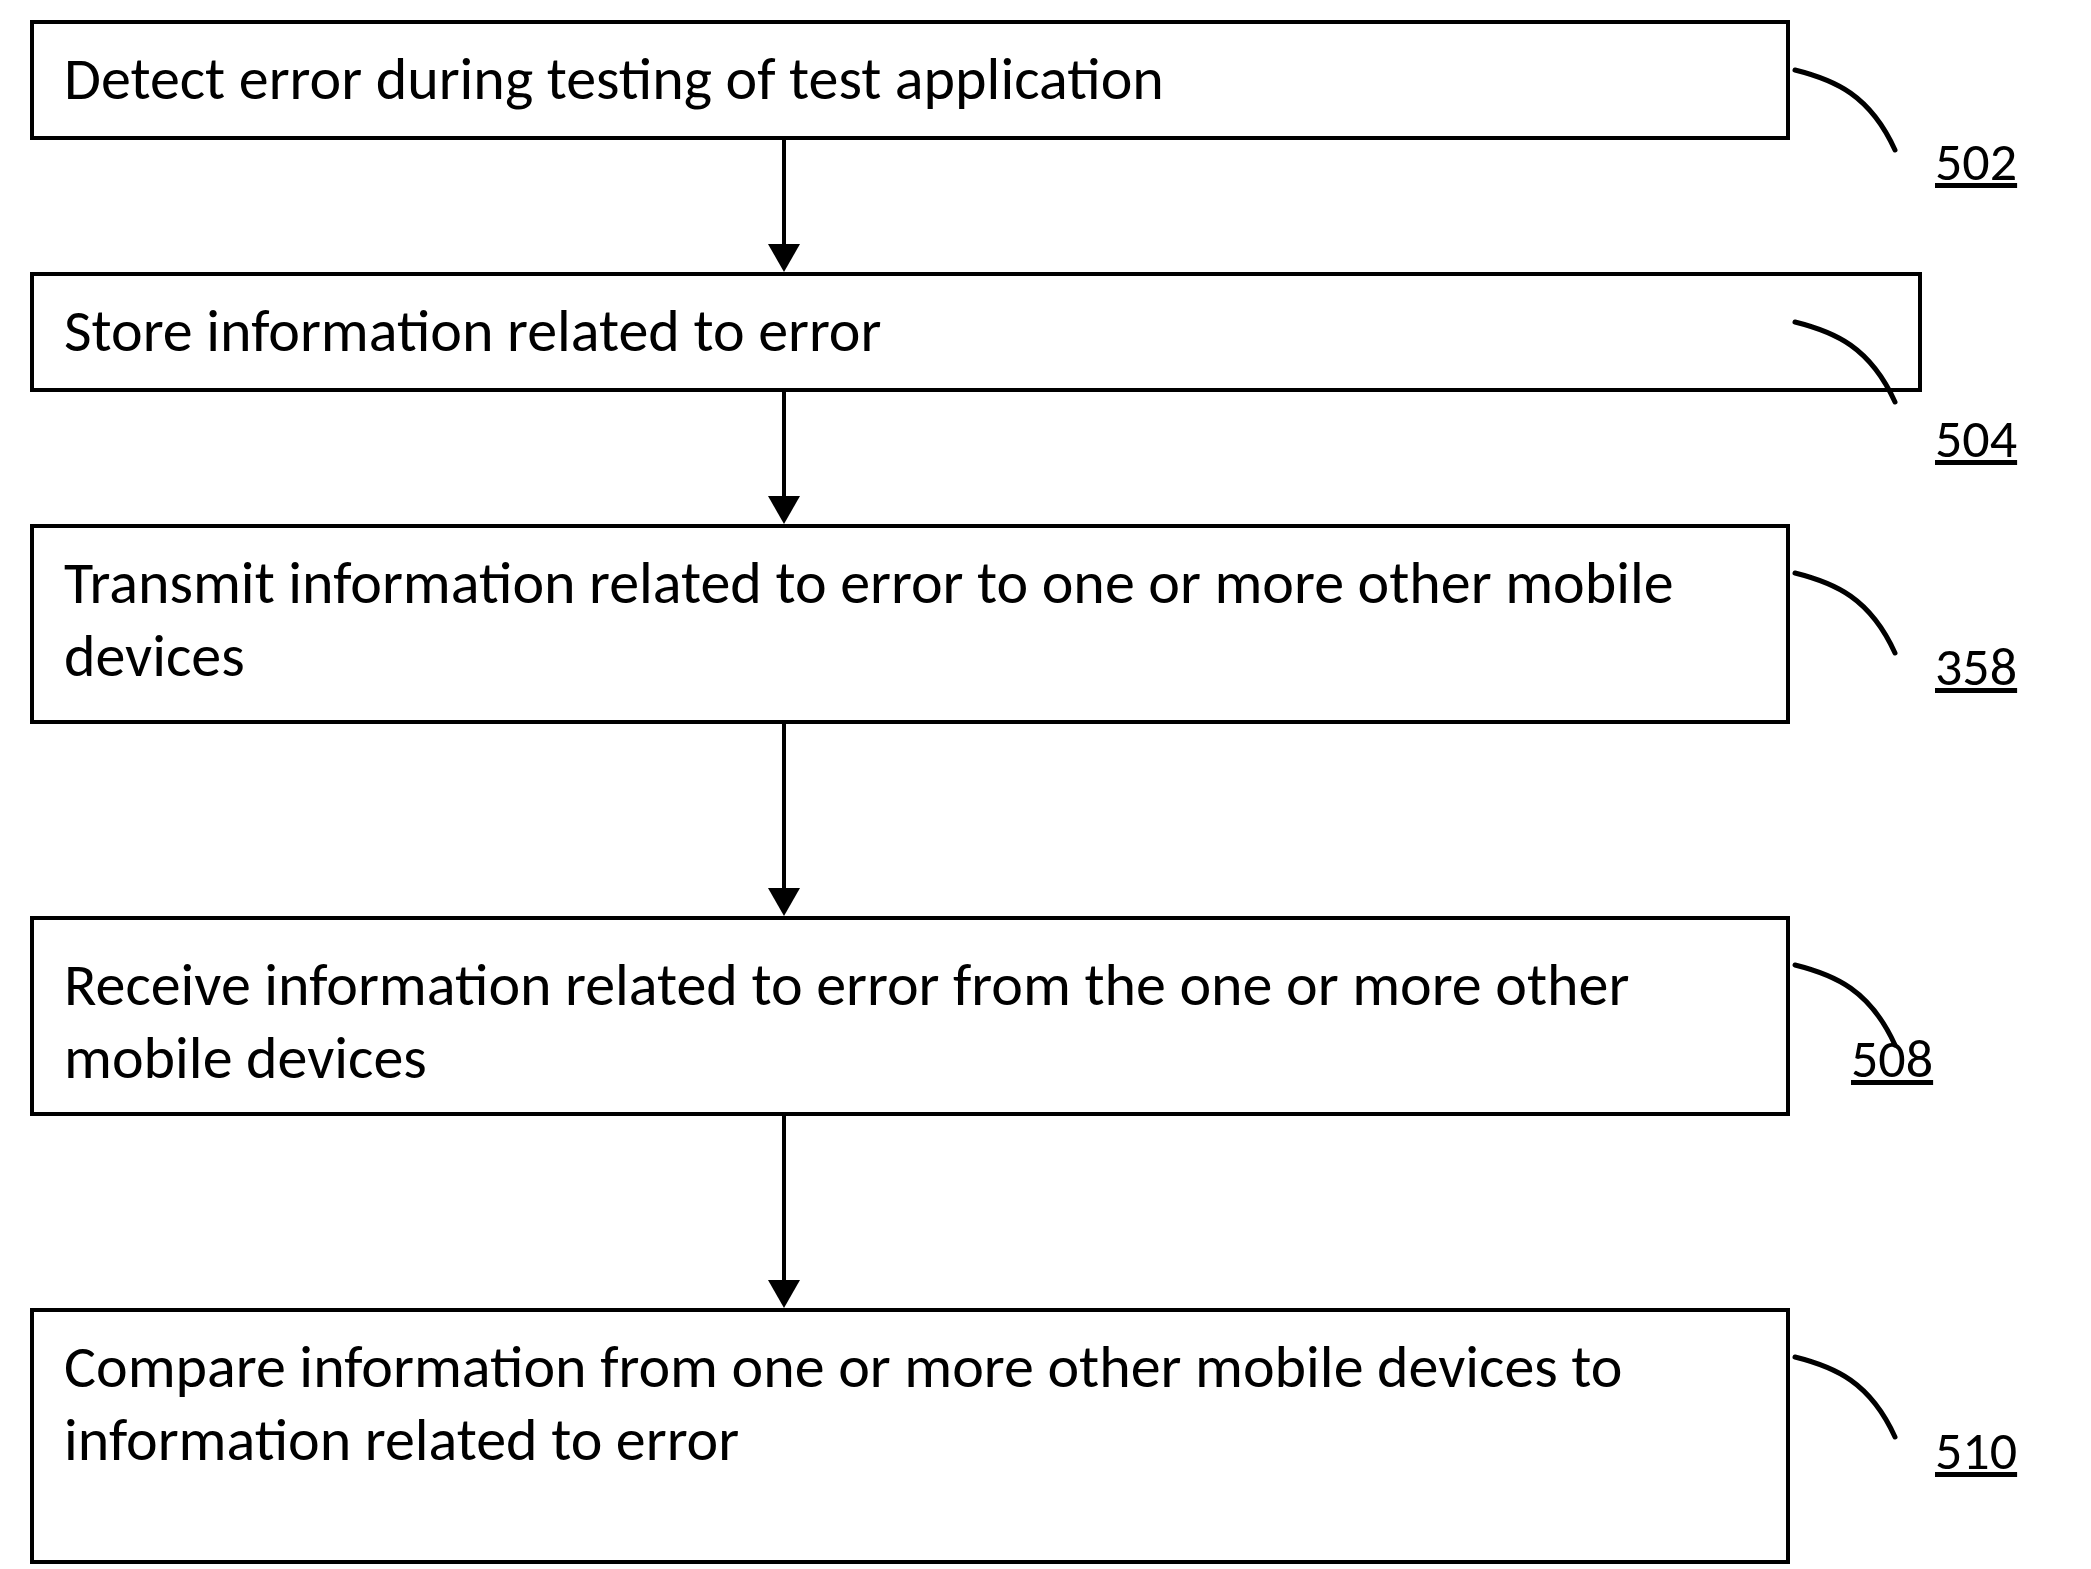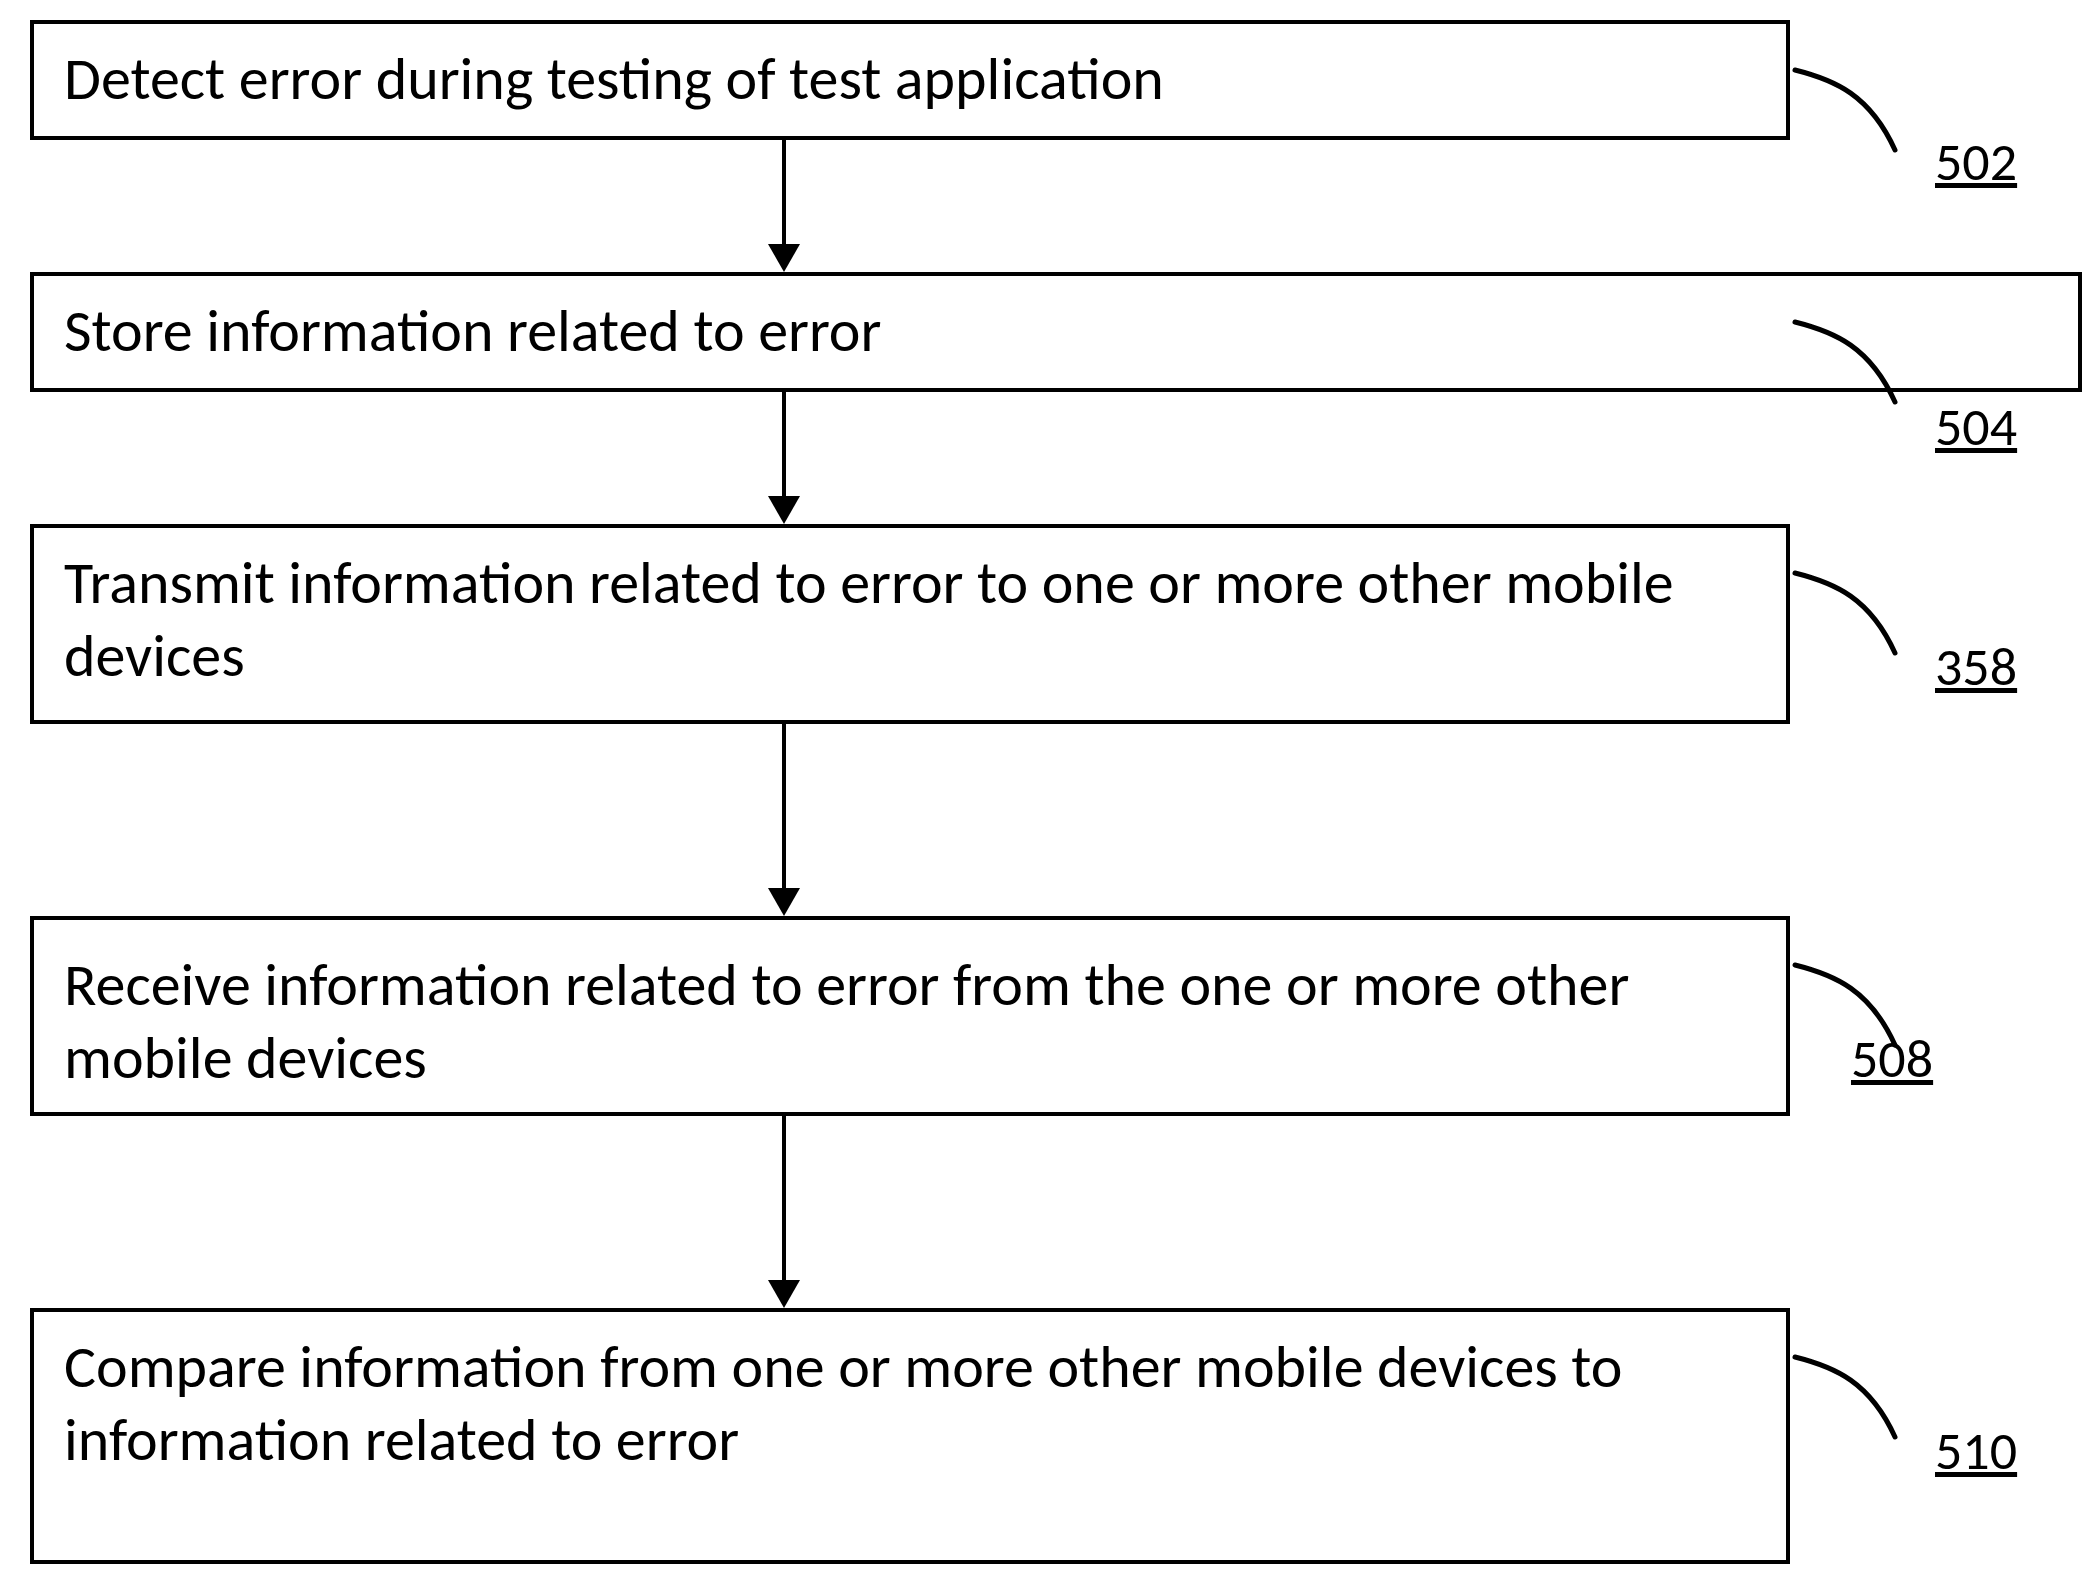--- a/index.html
+++ b/index.html
@@ -57,27 +57,27 @@
     <span>Detect error during testing of test application</span>
   </div>
   <svg class="callout" style="left:1790px; top:45px; width:130px; height:120px;" viewBox="0 0 130 120">
     <path d="M5 25 C 45 35, 80 50, 105 105" stroke="#000" stroke-width="5" fill="none" stroke-linecap="round"></path>
   </svg>
   <div class="label" style="left:1935px; top:135px;">502</div>
 
   <div class="arrow-line" style="left:782px; top:140px; width:4px; height:110px;"></div>
   <div class="arrow-head" style="left:768px; top:244px; border-left:16px solid transparent; border-right:16px solid transparent; border-top:28px solid #000;"></div>
 
-  <div class="step-box" style="left:30px; top:272px; width:2052px; height:120px;text-align:right;">
+  <div class="step-box" style="left:30px; top:272px; width:1892px; height:120px;text-align:right;">
     <span>Store information related to error</span>
   </div>
   <svg class="callout" style="left:1790px; top:297px; width:130px; height:120px;" viewBox="0 0 130 120">
     <path d="M5 25 C 45 35, 80 50, 105 105" stroke="#000" stroke-width="5" fill="none" stroke-linecap="round"></path>
   </svg>
-  <div class="label" style="left:1935px; top:400px;text-align:center;">504</div>
+  <div class="label" style="left:1935px; top:412px;text-align:center;">504</div>
 
   <div class="arrow-line" style="left:782px; top:392px; width:4px; height:110px;"></div>
   <div class="arrow-head" style="left:768px; top:496px; border-left:16px solid transparent; border-right:16px solid transparent; border-top:28px solid #000;"></div>
 
   <div class="step-box" style="left:30px; top:524px; width:1760px; height:200px;">
     <span>Transmit information related to error to one or more other mobile devices</span>
   </div>
   <svg class="callout" style="left:1790px; top:548px; width:130px; height:120px;" viewBox="0 0 130 120">
     <path d="M5 25 C 45 35, 80 50, 105 105" stroke="#000" stroke-width="5" fill="none" stroke-linecap="round"></path>
   </svg>

